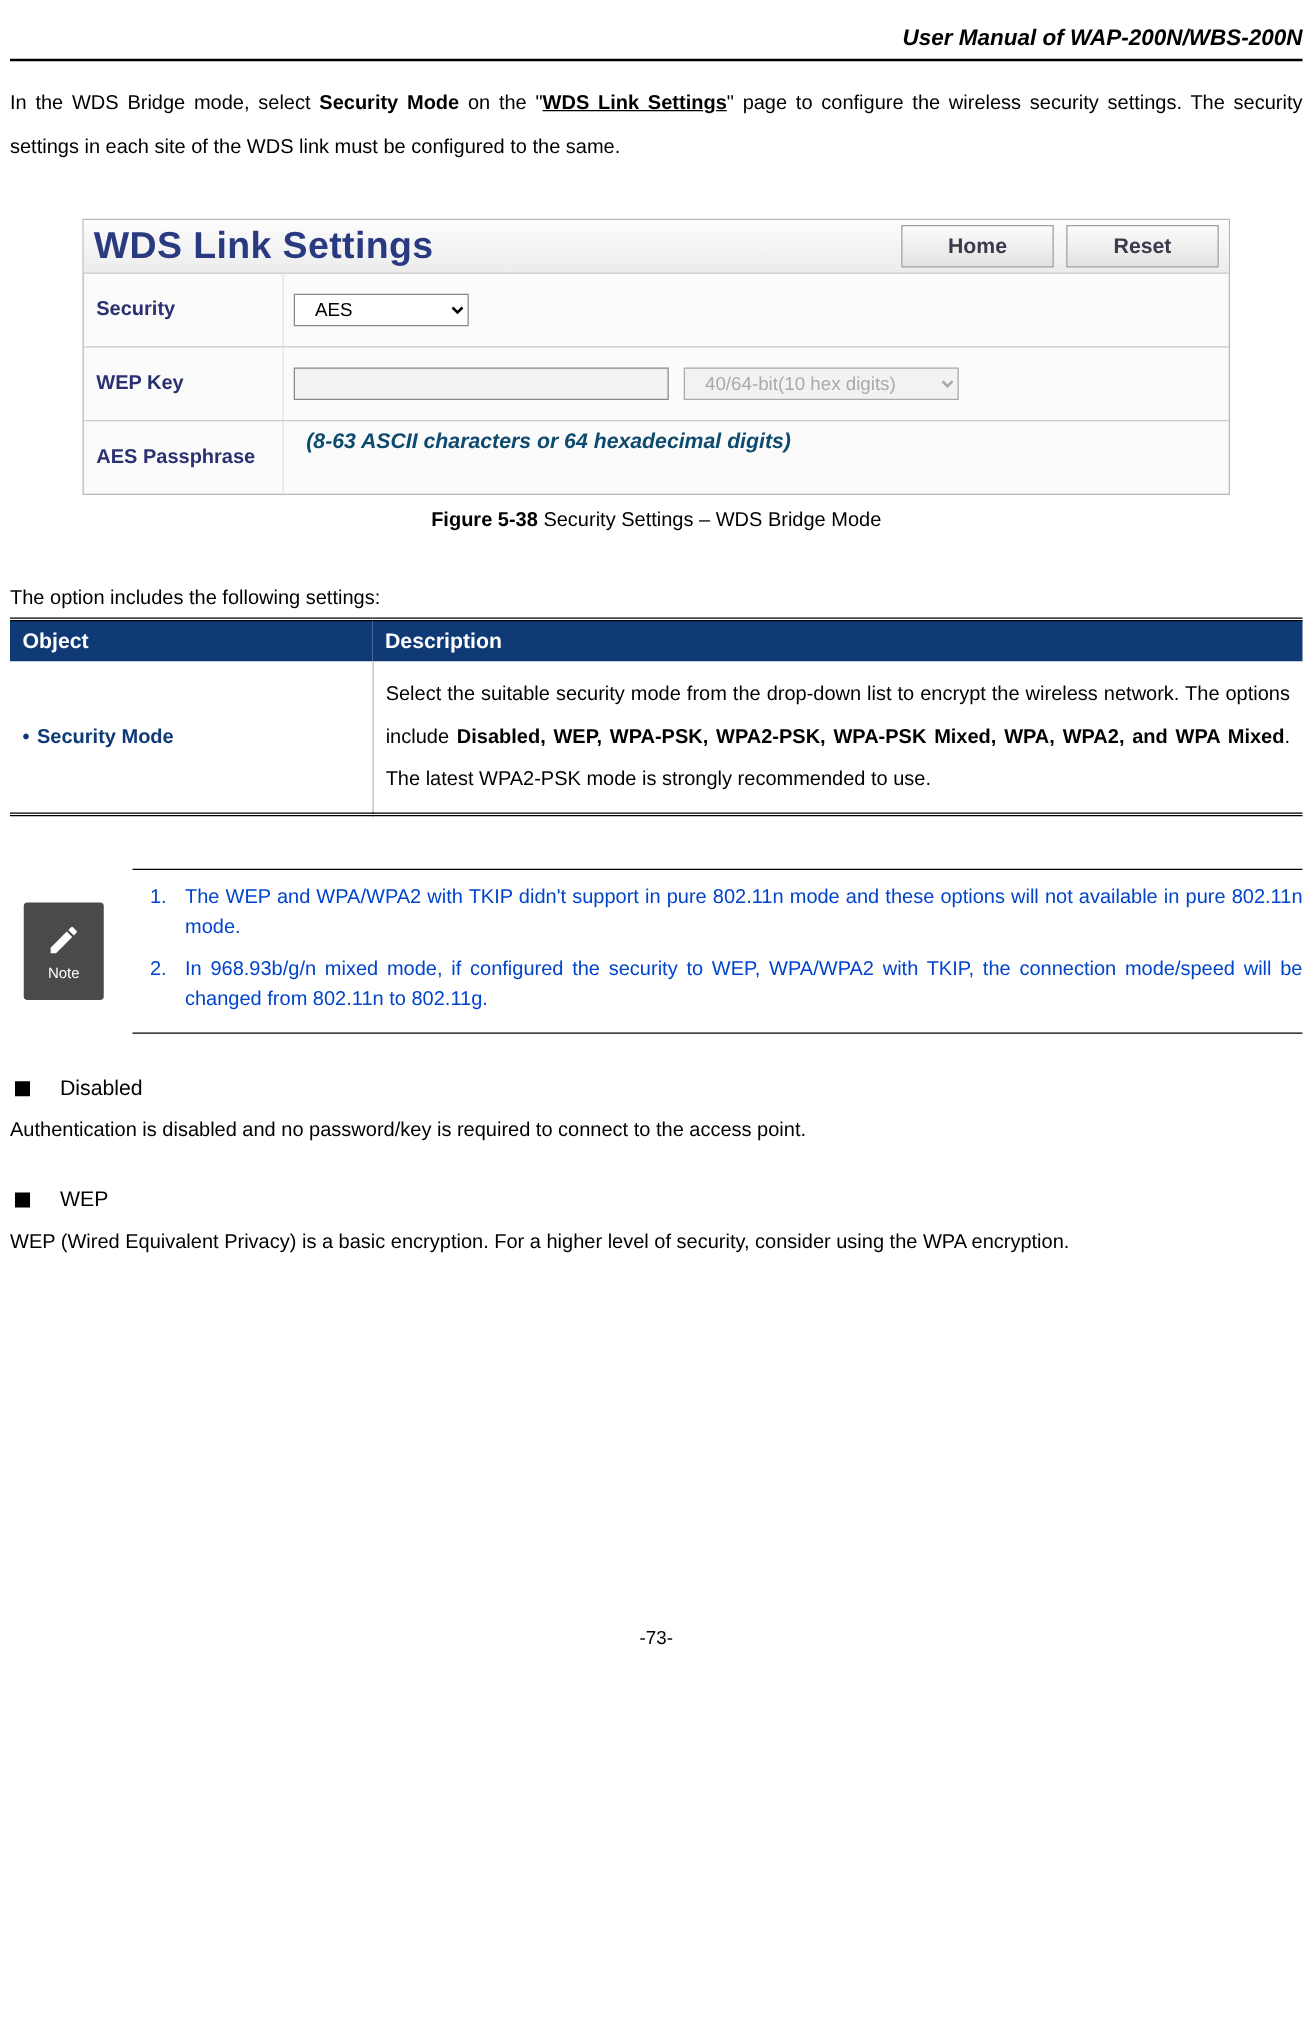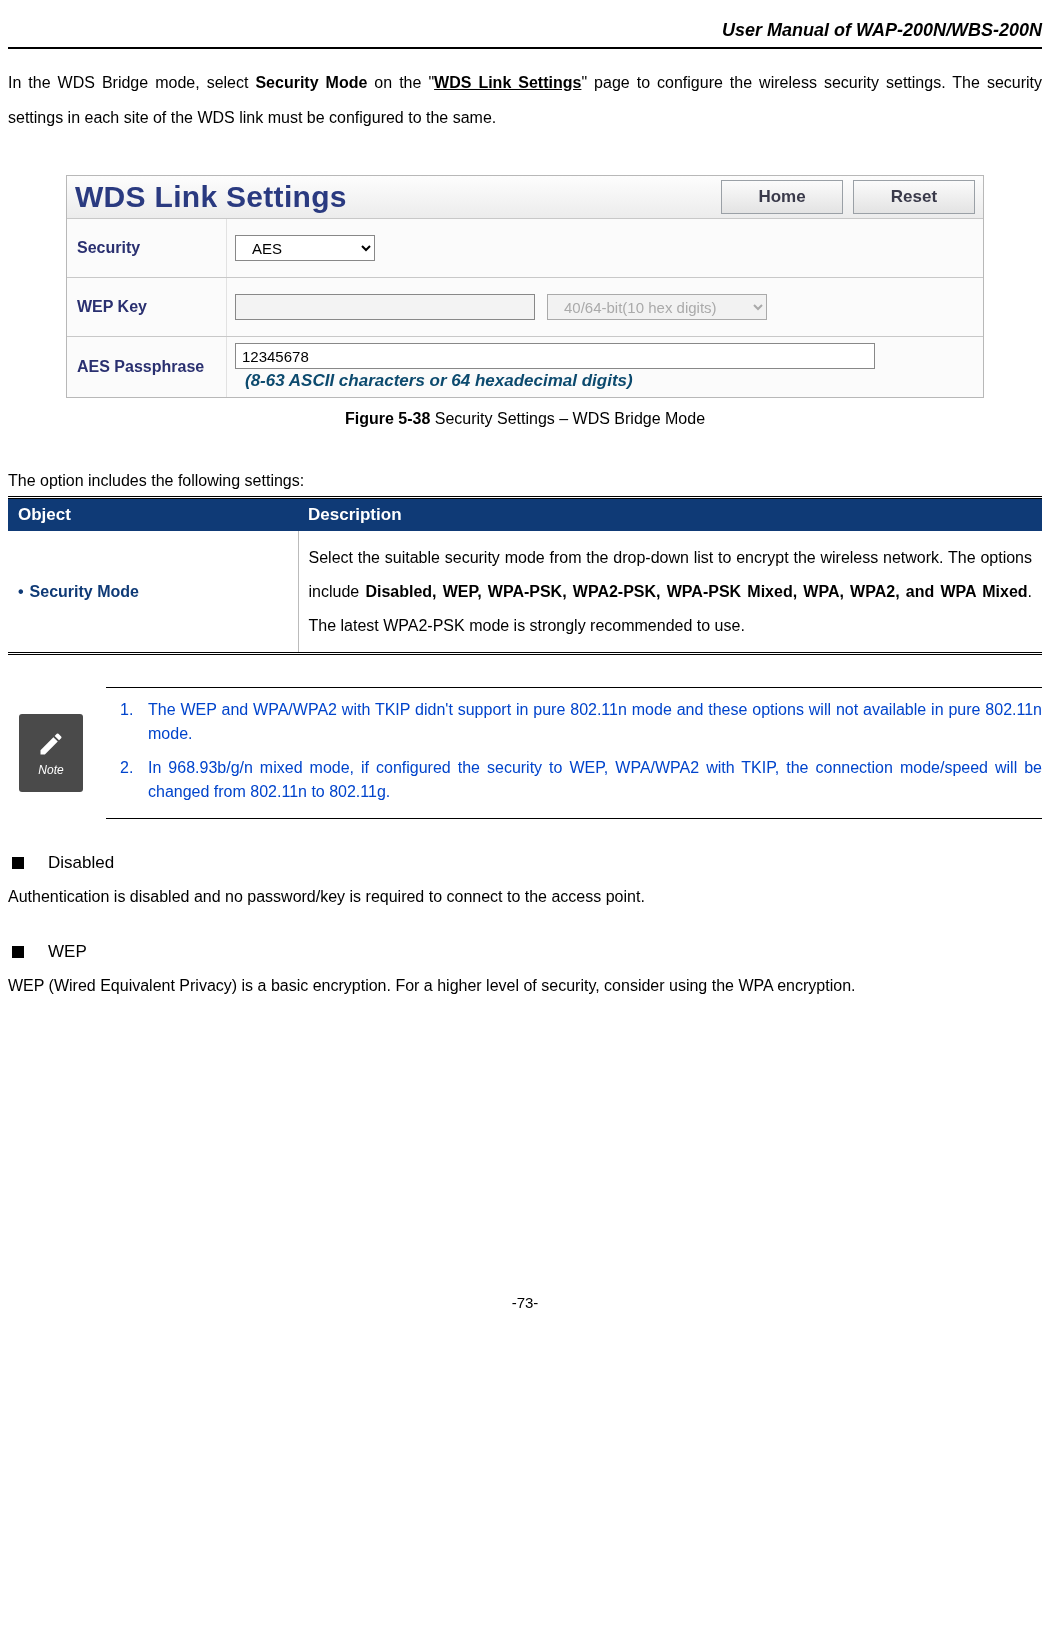--- a/index.html
+++ b/index.html
@@ -114,21 +114,21 @@
       text-align: center;
       font-size: 16px;
       margin: 12px 0 44px 0;
     }
     .sub-intro { margin-bottom: 6px; }
     .desc-table {
       width: 100%;
       border-collapse: collapse;
       border-top: 3px double #000;
       border-bottom: 3px double #000;
-      margin-bottom: 32px;
+      margin-bottom: 42px;
     }
     .desc-table th {
       background: #0f3a76;
       color: #fff;
       text-align: left;
       padding: 6px 10px;
       font-size: 17px;
       font-weight: bold;
     }
     .desc-table td {
@@ -161,21 +161,20 @@
       height: 78px;
       background: #4a4a4a;
       border-radius: 3px;
       display: flex;
       flex-direction: column;
       align-items: center;
       justify-content: center;
       color: #fff;
       font-size: 12px;
       gap: 4px;
-      font-style: italic;
     }
     .note-pencil {
       width: 30px; height: 30px;
       display: flex; align-items: center; justify-content: center;
     }
     .note-content {
       flex: 1;
       border-top: 1px solid #000;
       border-bottom: 1px solid #000;
       padding: 10px 0 14px 14px;
@@ -251,21 +250,20 @@
         <input class="txt-in disabled" style="width: 300px;" disabled="" value="">
         <select class="sel disabled" style="width:220px;" disabled="">
           <option>40/64-bit(10 hex digits)</option>
         </select>
       </div>
     </div>
 
     <div class="fld-row" style="align-items:flex-start;">
       <div class="fld-label">AES Passphrase</div>
       <div class="fld-value" style="flex-direction:column;align-items:flex-start;gap:2px;">
-        <input class="txt-in" style="width: 640px;" value="12345678">
         <div class="hint-italic">(8-63 ASCII characters or 64 hexadecimal digits)</div>
       </div>
     </div>
   </div>
 </div>
 
 <div class="figure-caption">
   <b>Figure 5-38</b><span> Security Settings – WDS Bridge Mode</span>
 </div>
 

